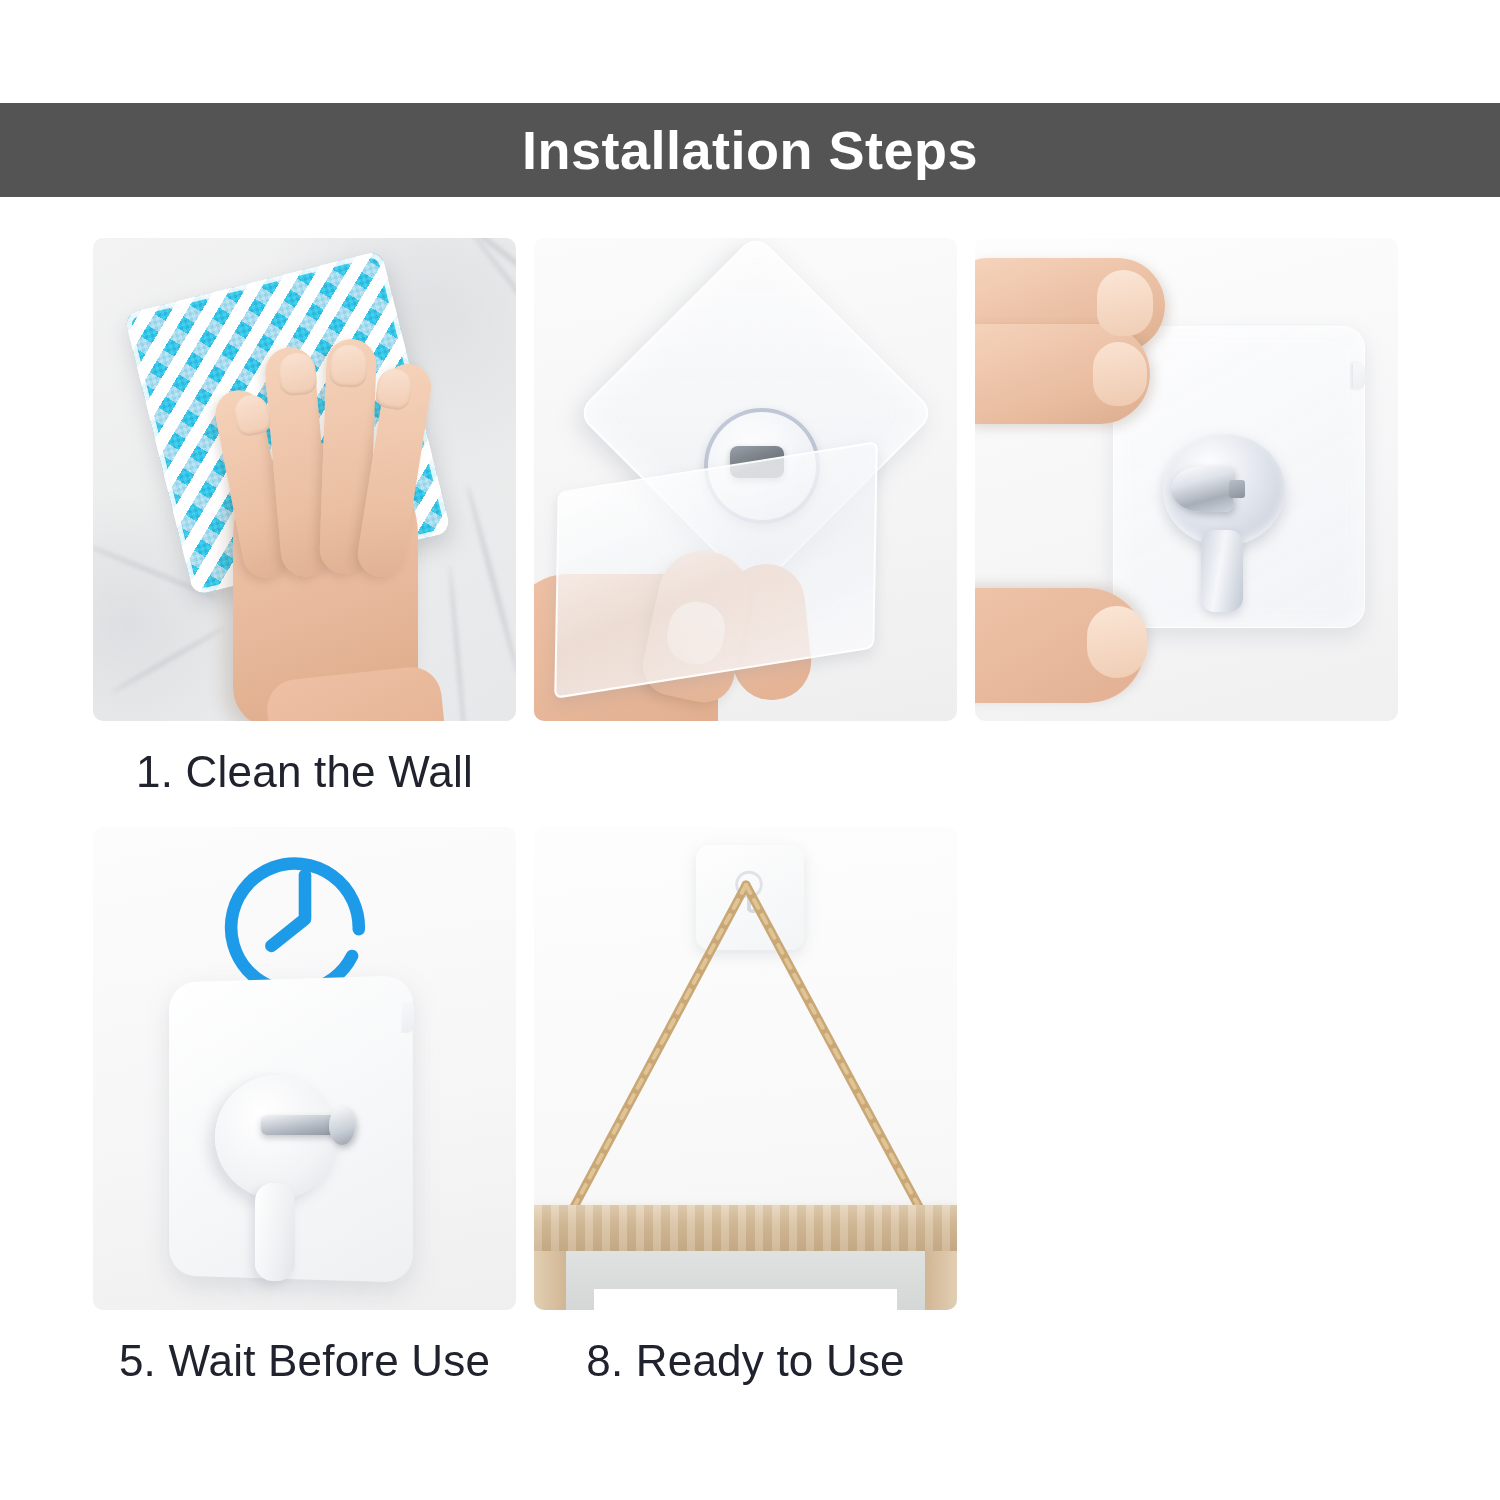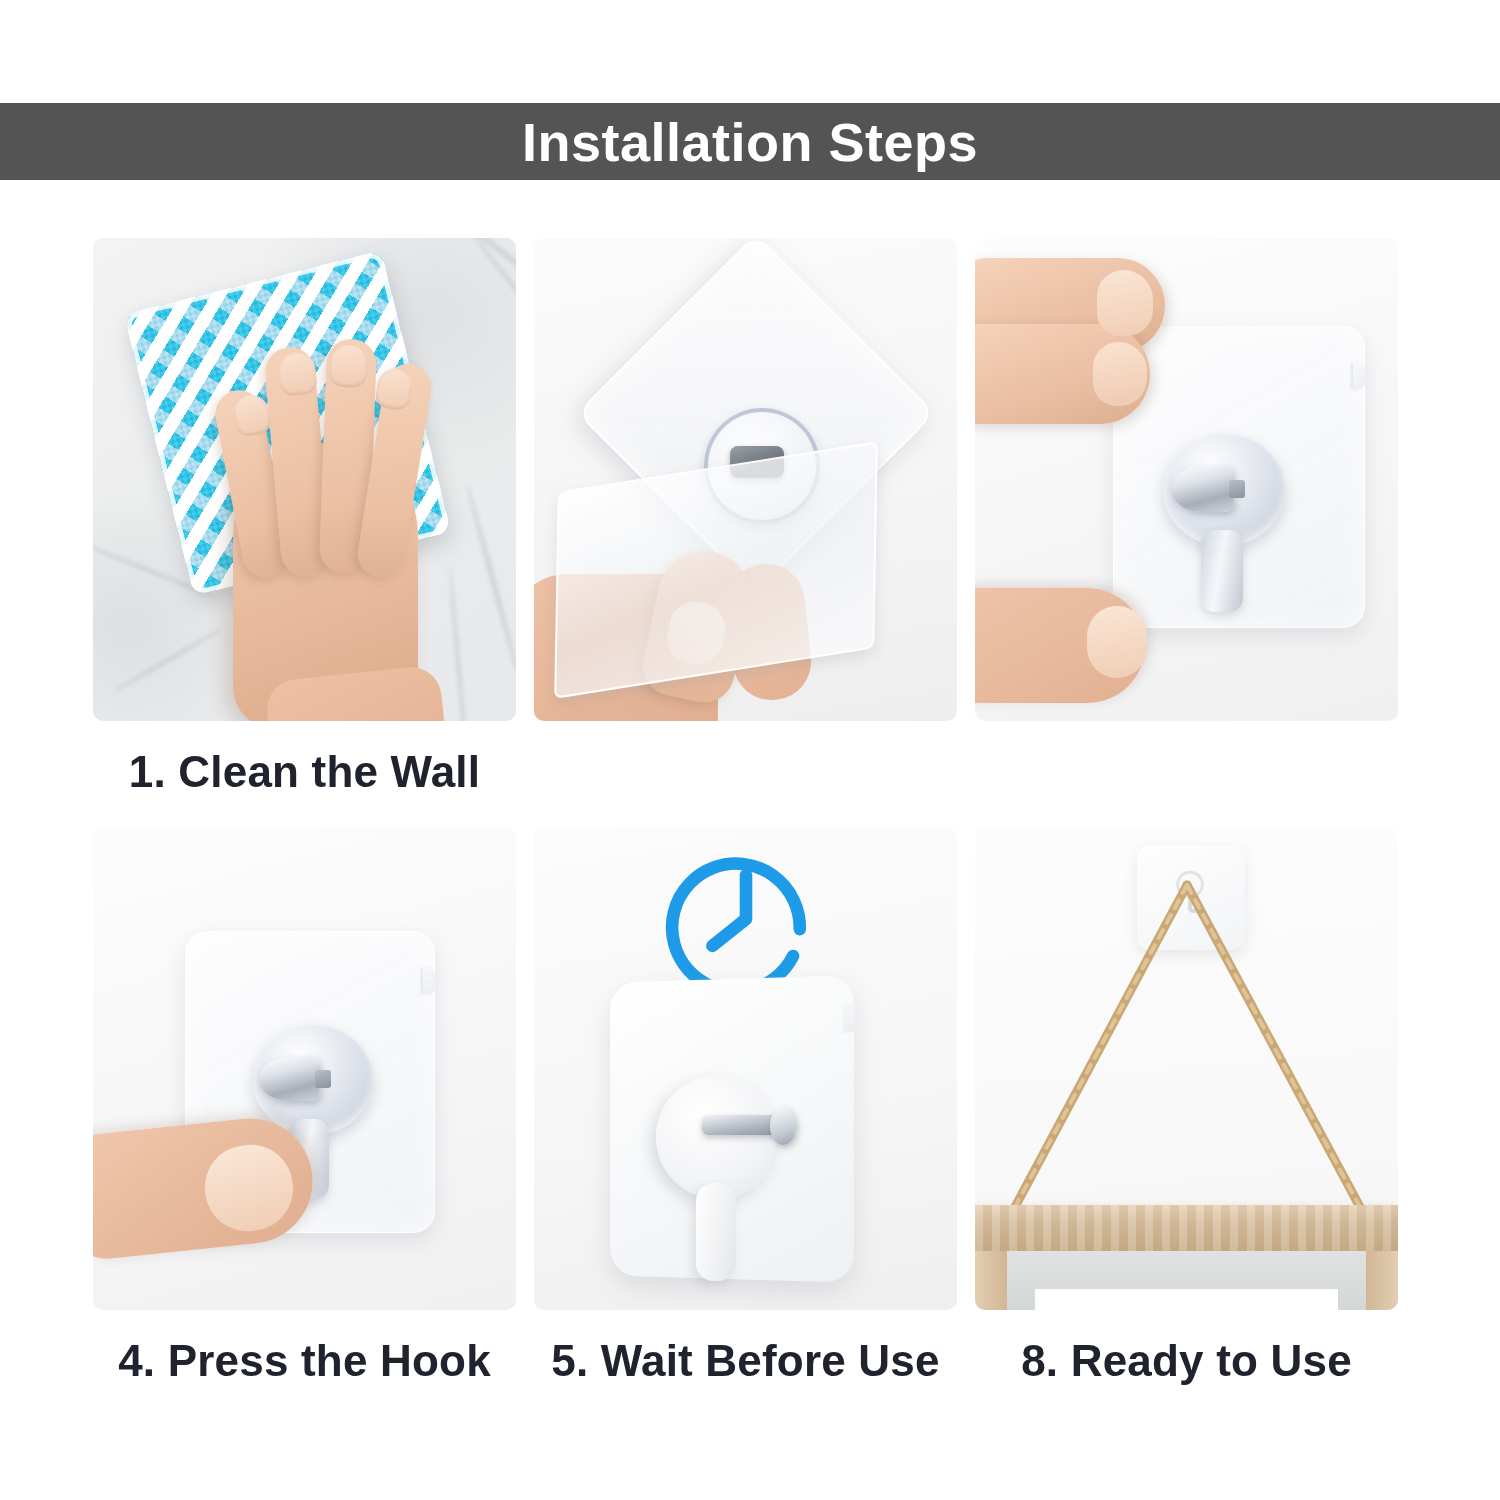--- a/index.html
+++ b/index.html
@@ -15,21 +15,21 @@
     overflow: hidden;
     position: relative;
   }
 
   
   .banner {
     position: absolute;
     left: 0;
     top: 103px;
     width: 1500px;
-    height: 77px;
+    height: 94px;
     background: #545454;
     display: flex;
     align-items: center;
     justify-content: center;
     box-sizing: border-box;
   }
   .banner-title {
     color: #ffffff;
     font-size: 54px;
     font-weight: bold;
@@ -56,21 +56,21 @@
     height: 483px;
     border-radius: 10px;
     overflow: hidden;
     position: relative;
     background: #f2f2f2;
   }
   .caption {
     text-align: center;
     font-size: 44px;
     color: #20232e;
-    font-weight: 700;
+    font-weight: 400;
     margin-top: 26px;
     margin-bottom: 12px;
     letter-spacing: 0.2px;
     white-space: nowrap;
     font-family: "Liberation Sans", sans-serif;
   }
 
   
   .p1 { background:
       radial-gradient(ellipse 60% 50% at 80% 15%, rgba(205,208,212,.45), rgba(205,208,212,0) 70%),
@@ -509,33 +509,20 @@
         <div class="h3finger h3a"></div>
         <div class="h3finger h3b"></div>
         <div class="h3nail"></div>
         <div class="h3nail2"></div>
         <div class="h3thumb"></div>
         <div class="h3thumbnail"></div>
       </div>
     </div>
   </div>
 
-  <div class="step">
-    <div class="photo p4 wallbg">
-      <div class="sqpad" style="left:92px; top:104px; width:248px; height:300px;">
-        <div class="notch"></div>
-      </div>
-      <div class="hookbase" style="left:160px; top:198px; width:120px; height:110px;"></div>
-      <div class="hookknob" style="left:166px; top:230px; width:60px; height:44px;"></div>
-      <div class="hookstem" style="left:196px; top:292px; width:40px; height:80px;"></div>
-      <div class="thumb4"></div>
-      <div class="thumb4nail"></div>
-    </div>
-    <div class="caption">4. Press the Hook</div>
-  </div>
 
   <div class="step">
     <div class="photo p5">
       <svg class="clock" viewBox="0 0 100 100">
         <path d="M 78 72 A 38 38 0 1 1 82 56" fill="none" stroke="#1d9be8" stroke-width="7.5" stroke-linecap="round"></path>
         <path d="M 50 24 L 50 50 L 30 66" fill="none" stroke="#1d9be8" stroke-width="7.5" stroke-linecap="round" stroke-linejoin="round"></path>
       </svg>
       <div class="whitepad">
         <div class="notch5"></div>
       </div>

